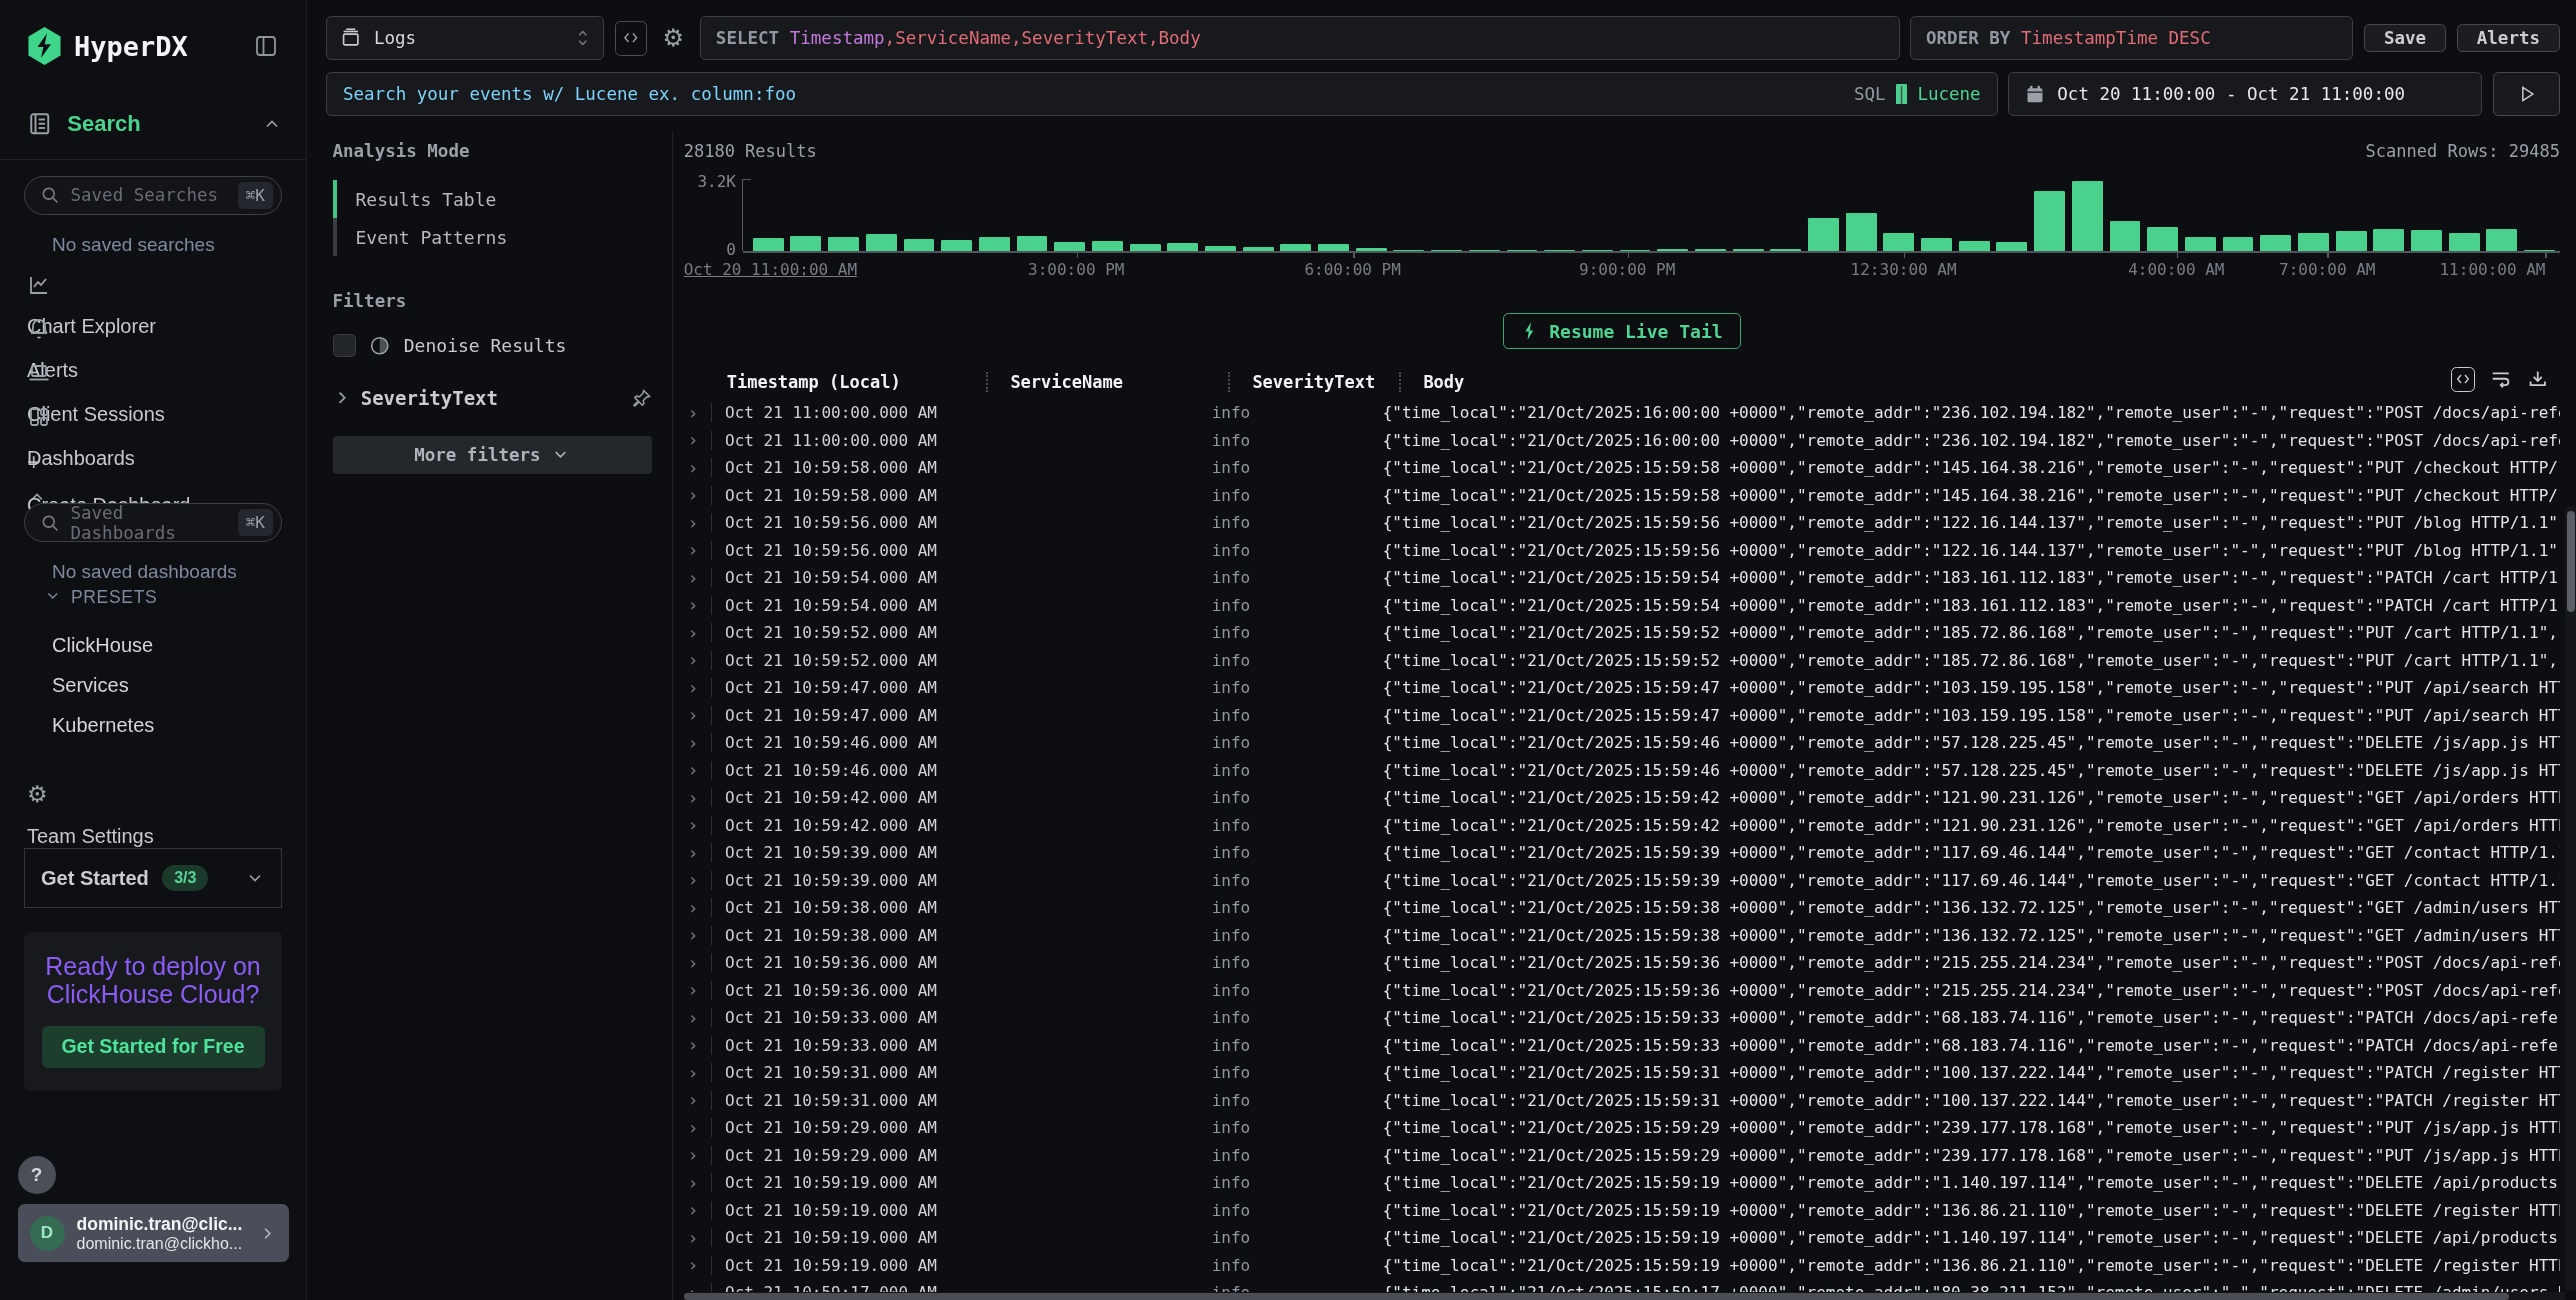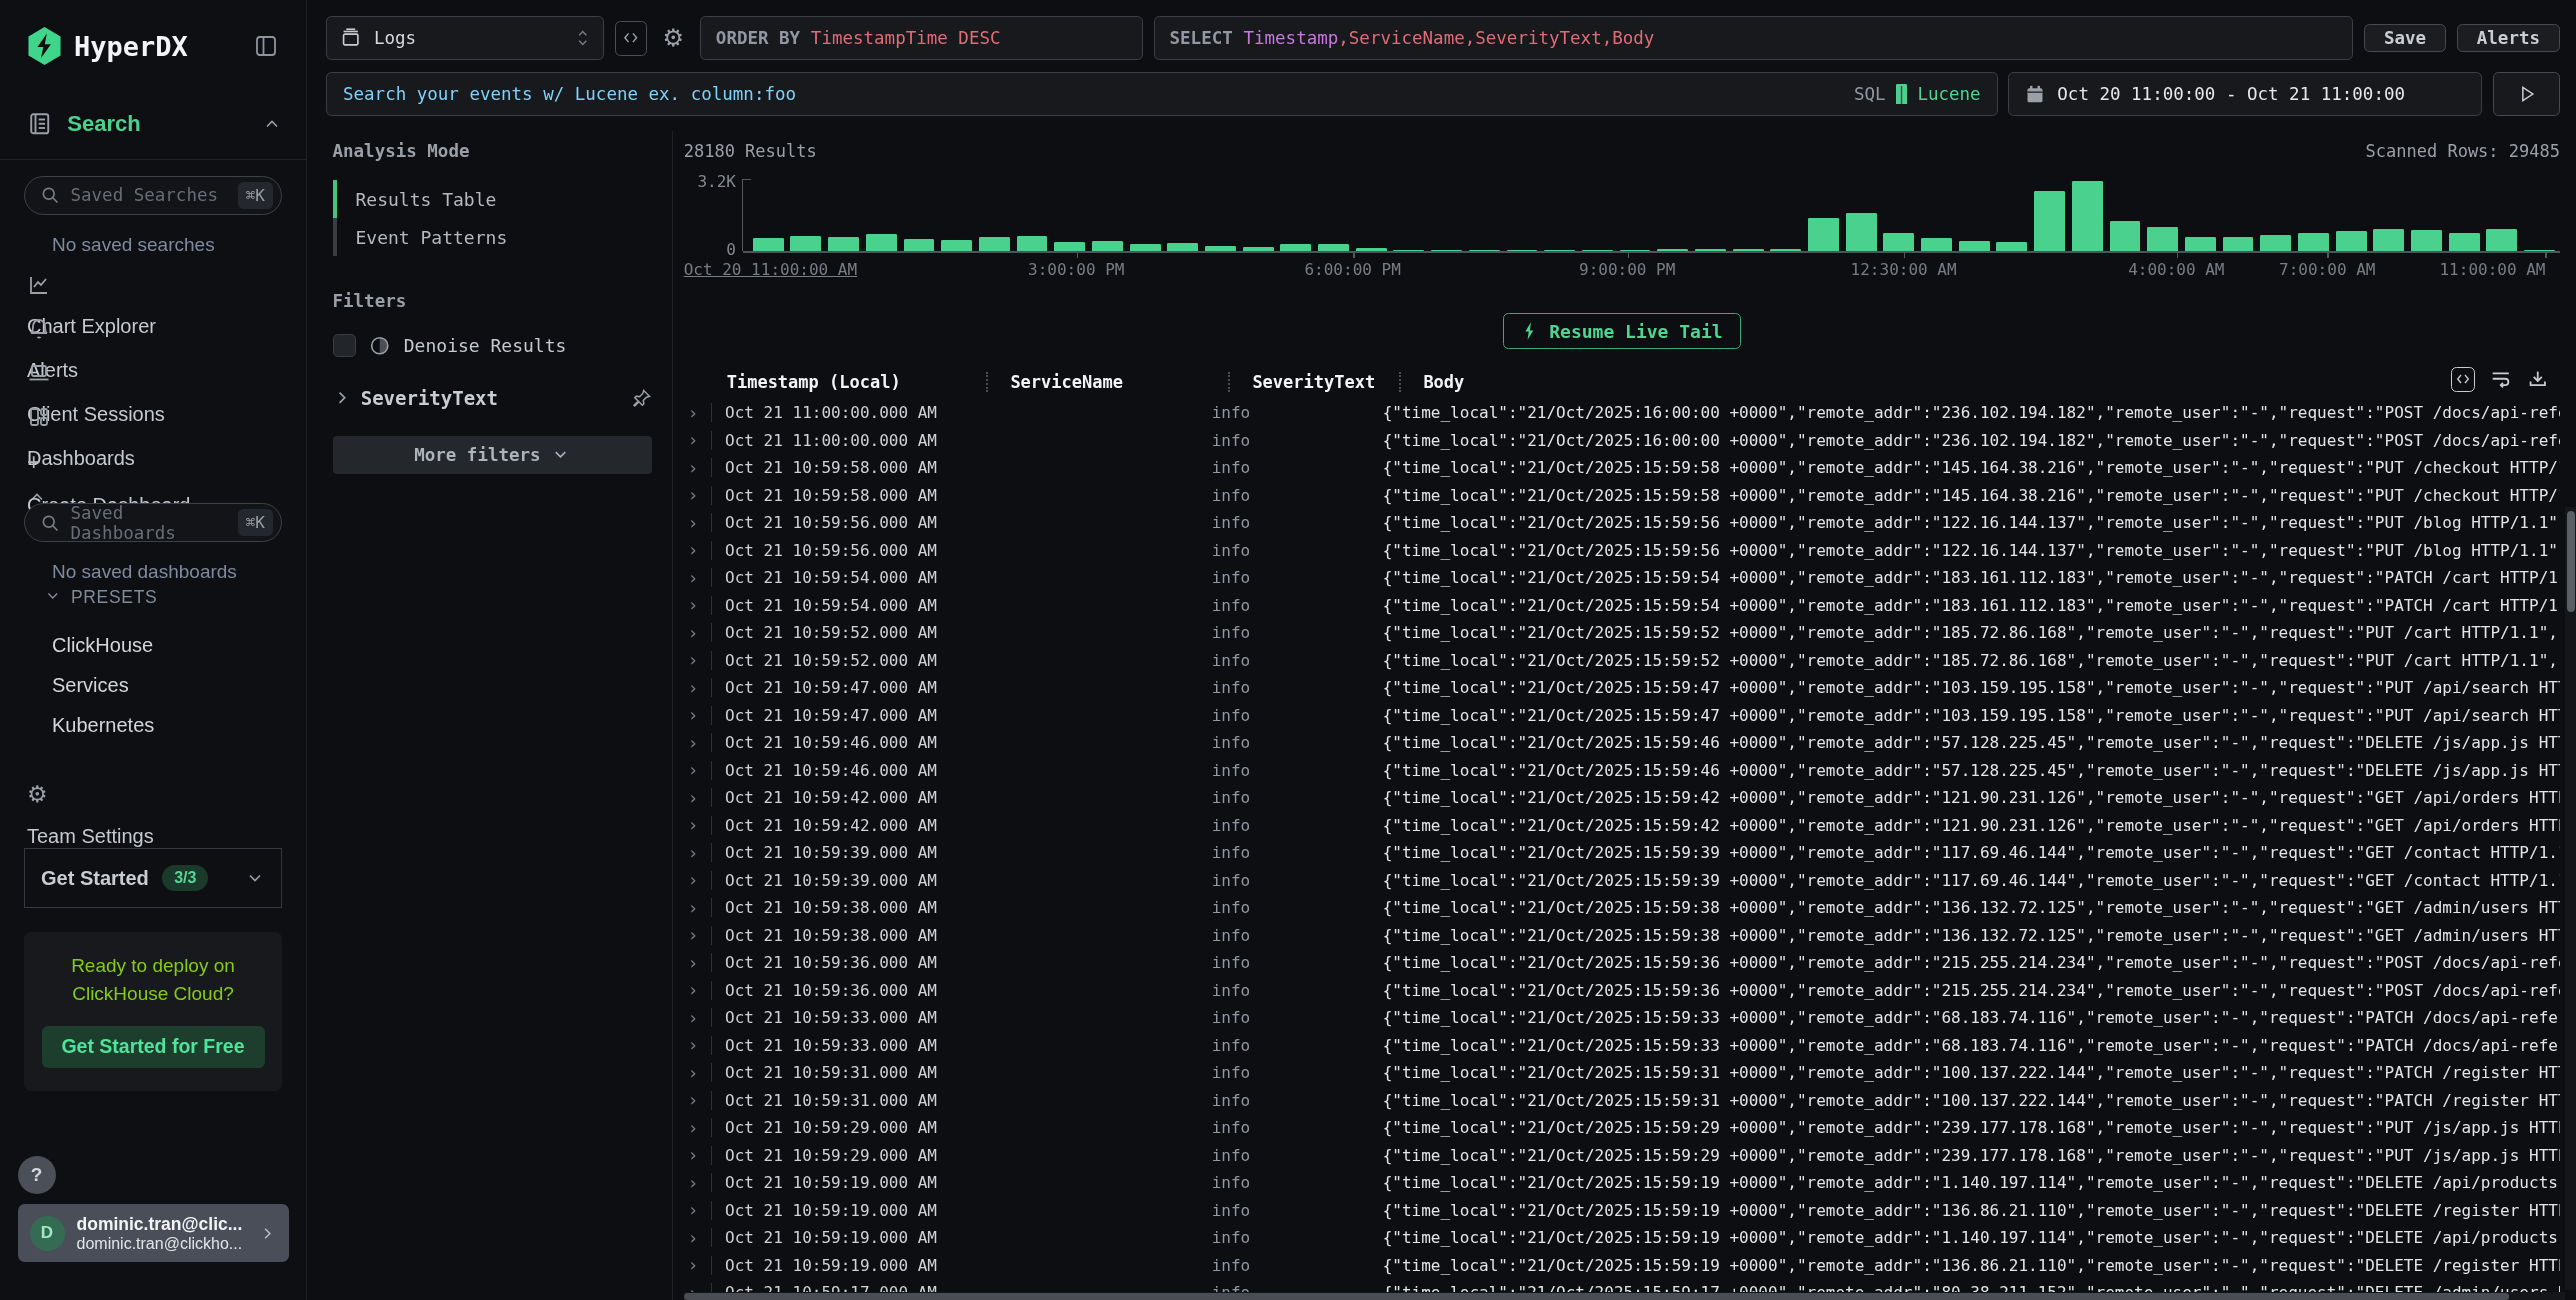--- a/index.html
+++ b/index.html
@@ -20,21 +20,21 @@
   .empty-note { color:#7e8b9e; font-size:19px; padding-left:52px; margin-top:19px; }
   .menu { margin-top:17.5px; display:flex; flex-direction:column; }
   .menu-item { display:flex; align-items:flex-start; gap:17.5px; padding:0 24px 0 27px; height:44px; color:#c6cad0; font-size:20px;flex-direction:column; }
   .menu-item .grow { flex:1; }
   .sub-item { padding-left:52px; height:40px; display:flex; align-items:center; color:#d3d6da; font-size:20px; }
   .presets-row { display:flex; align-items:flex-start; gap:9.4px; padding-left:44px; height:38px; color:#7e8b9e; font-size:17.5px; letter-spacing:0.7px; margin-top:4px; }
   .getstarted { margin:23px 24px 0 24px; border:1.3px solid #34373d; border-radius:0; height:60px; display:flex; align-items:center; gap:13.4px; padding:0 16px; }
   .getstarted .t { font-weight:bold; font-size:20px; color:#c9ccd1; }
   .badge-green { background:#1b3a2b; color:#57d598; font-weight:bold; font-size:16px; border-radius:671px; padding:4px 12px; }
   .deploy-card { margin:24px 24px 0 24px; background:#17191d; border-radius:6.7px; padding:20px 17.5px 23px 17.5px; text-align:center; }
-  .deploy-card .line { color:#84cc16; font-size:19px; line-height:28px; }
+  .deploy-card .line { color:#8b5cf6; font-size:25px; line-height:28px; }
   .cta { margin-top:17.5px; width:100%; height:42px; background:#1d3d2d; border:none; border-radius:6px; color:#4fe39c; font-weight:bold; font-size:19.5px; font-family:"Liberation Sans",sans-serif; }
   .help-circle { position:absolute; left:17.5px; bottom:107px; width:38px; height:38px; border-radius:50%; background:#4b4f58; color:#d5d8dc; font-weight:bold; font-size:19px; display:flex; align-items:center; justify-content:center; }
   .user-chip { position:absolute; left:17.5px; right:17.5px; bottom:39px; height:58px; background:#4a4e59; border-radius:6.7px; display:flex; align-items:center; gap:12px; padding:0 12px; }
   .avatar { width:35px; height:35px; border-radius:50%; background:#356b52; color:#9fe8c4; font-weight:bold; font-size:17px; display:flex; align-items:center; justify-content:center; }
   .user-lines { flex:1; overflow:hidden; }
   .user-lines .l1 { font-weight:bold; font-size:17.5px; color:#f2f4f6; white-space:nowrap; }
   .user-lines .l2 { font-size:16px; color:#e3e5e8; white-space:nowrap; }
 
   
   main { flex:1; display:flex; flex-direction:column; min-width:0; }
@@ -297,30 +297,30 @@
       </div>
       <span class="icon-btn boxed">
         <svg width="17.5" height="17.5" viewBox="0 0 24 24" fill="none" stroke="#9aa0a8" stroke-width="2">
             <polyline points="9 6 4 12 9 18"></polyline>
             <polyline points="15 6 20 12 15 18"></polyline>
           </svg>
       </span>
       <span class="icon-btn" style="font-family:'DejaVu Sans',sans-serif;font-size:24px;">
         <span>⚙</span>
       </span>
-      <div class="inputbox order-box">
-        <span class="kw">ORDER BY</span>
-        <span style="width:10.7px"></span>
-        <span class="salmon">TimestampTime DESC</span>
-      </div>
       <div class="inputbox sel-input">
         <span class="kw">SELECT</span>
         <span style="width:10.7px"></span>
         <span class="purple">Timestamp</span>
         <span class="salmon">,ServiceName,SeverityText,Body</span>
+      </div>
+      <div class="inputbox order-box">
+        <span class="kw">ORDER BY</span>
+        <span style="width:10.7px"></span>
+        <span class="salmon">TimestampTime DESC</span>
       </div>
       <button class="top-btn">Save</button>
       <button class="top-btn">Alerts</button>
     </div>
     <div class="tb-row">
       <div class="inputbox lucene-input">
         <span class="ph">Search your events w/ Lucene ex. column:foo</span>
         <span class="sql-lucene">
           <span class="sql">SQL</span>
           <span class="bar">|</span>

